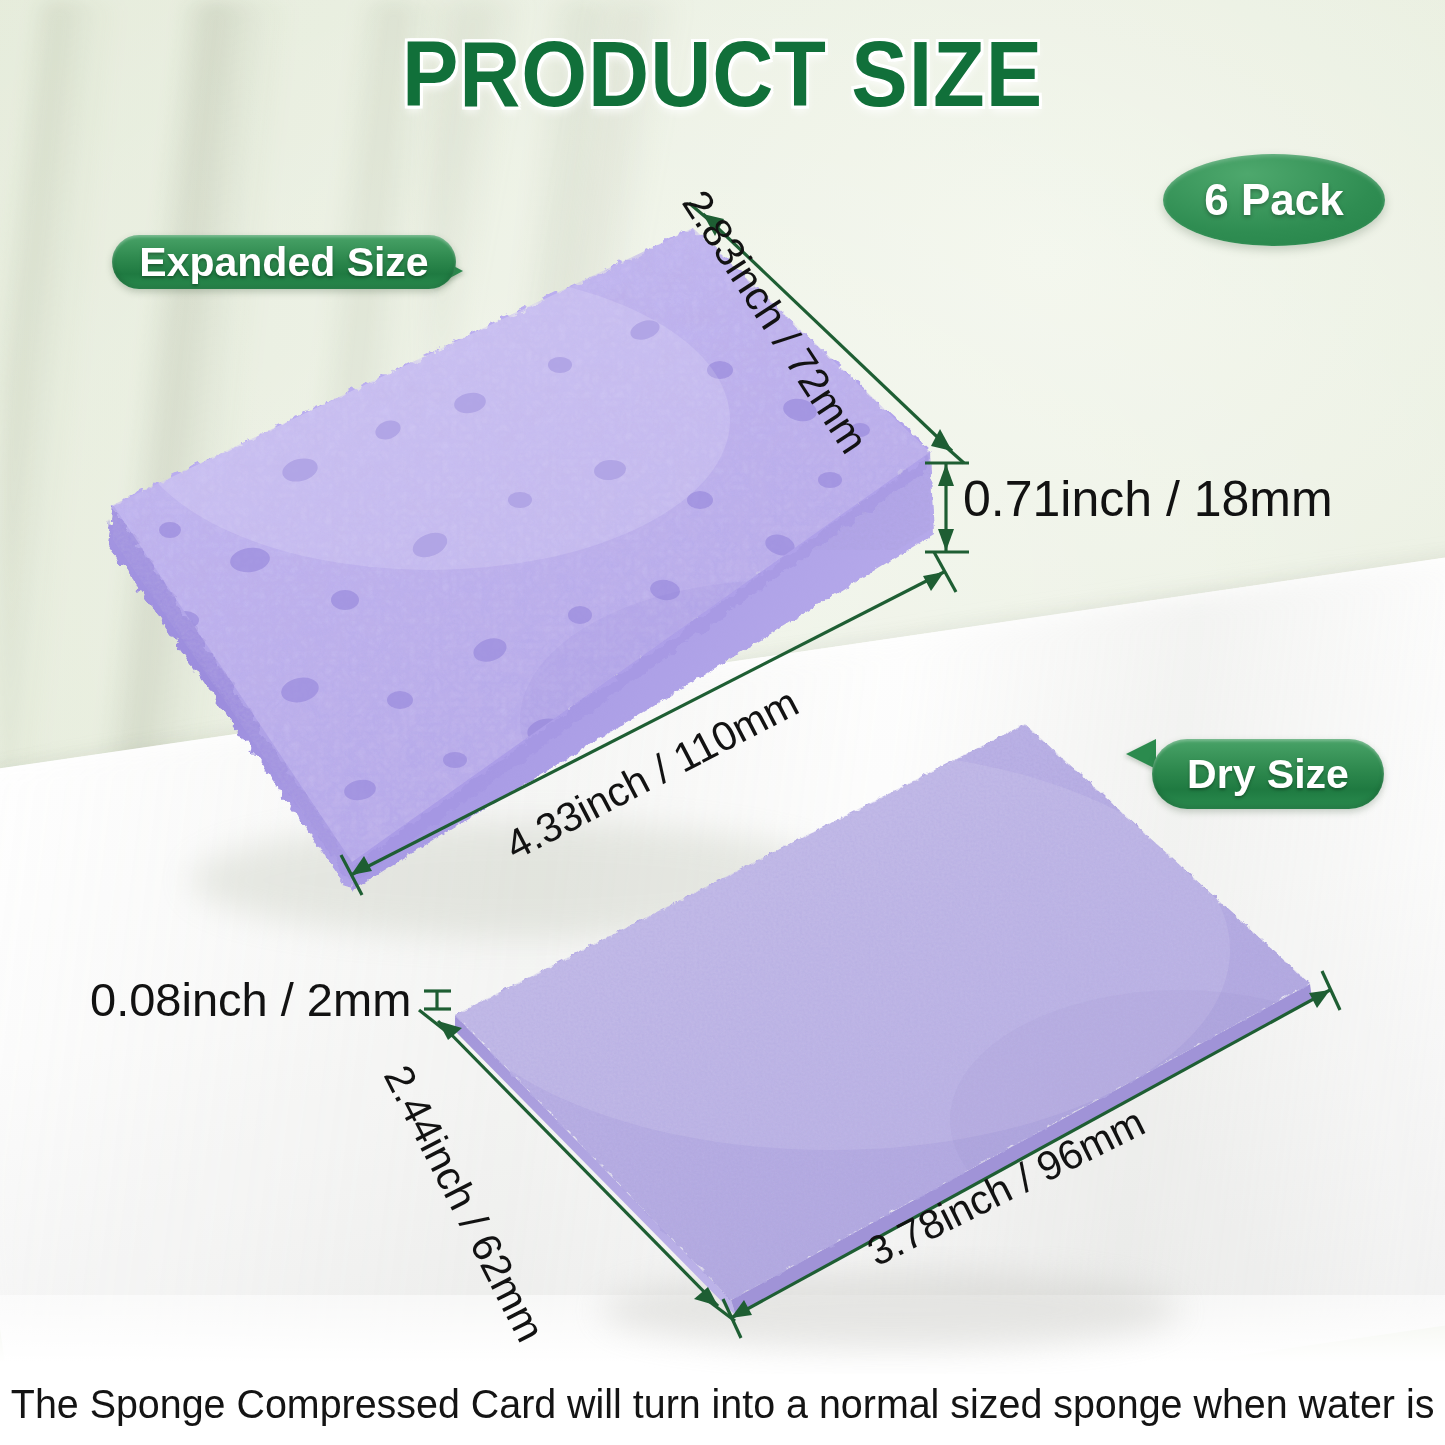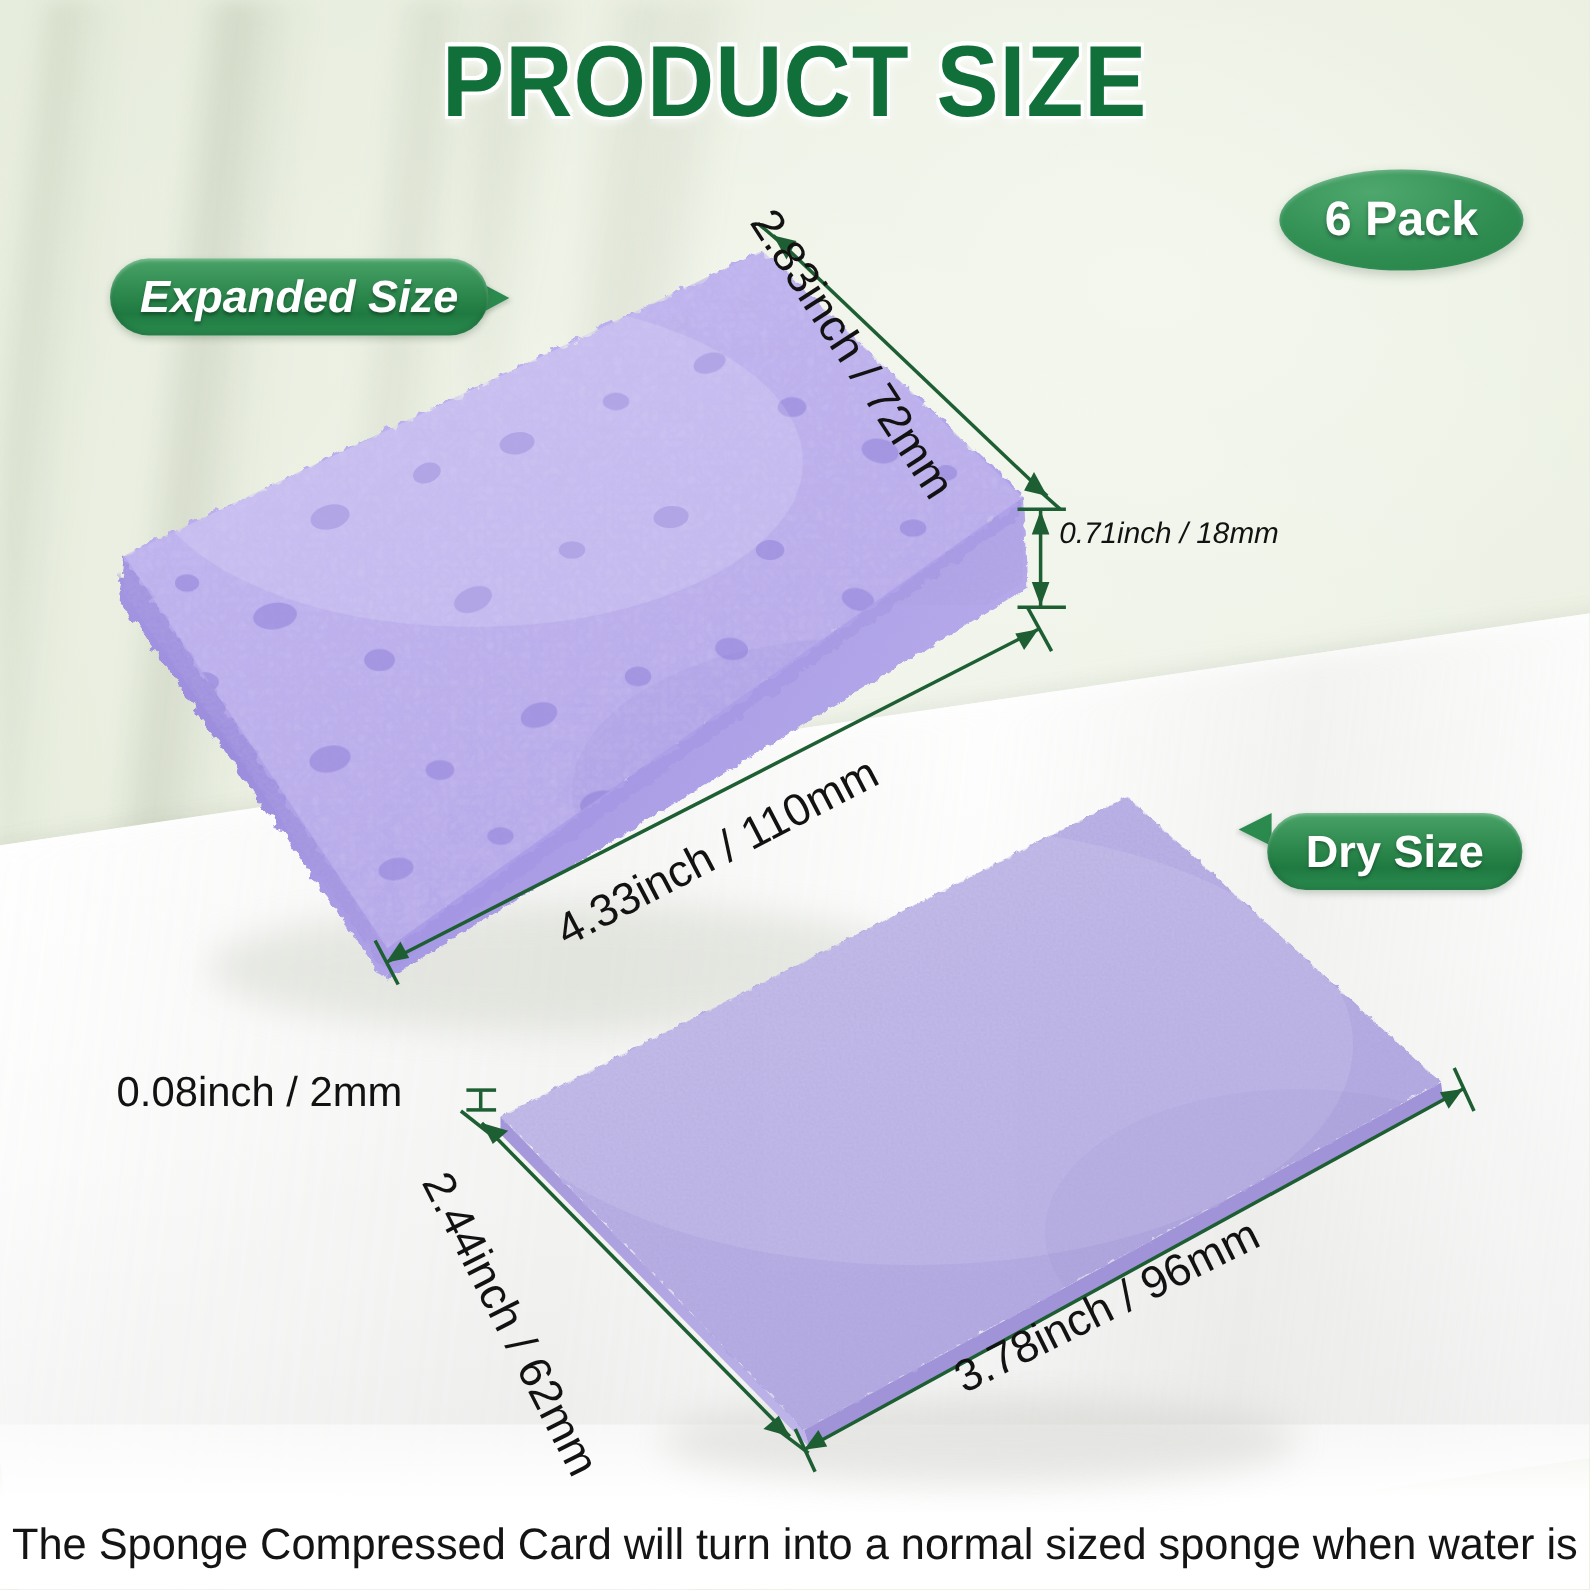--- a/index.html
+++ b/index.html
@@ -83,21 +83,21 @@
   
   .pill{
     position:absolute;display:flex;align-items:center;justify-content:center;
     border-radius:60px;
     background:linear-gradient(180deg,#49a368 0%,#2f8a4f 42%,#1f7a41 72%,#2a8c4f 100%);
     box-shadow:0 3px 7px rgba(60,90,60,.28), inset 0 2px 3px rgba(255,255,255,.30),
                inset 0 -3px 5px rgba(0,0,0,.13);
     color:#ffffff;font-weight:700;
     text-shadow:0 2px 3px rgba(0,0,0,.30);
   }
-  .pill-expanded{left:100px;top:235px;width:344px;height:70px;font-size:41px;font-style:italic;}
+  .pill-expanded{left:112px;top:235px;width:344px;height:54px;font-size:41px;}
   .pill-dry{left:1152px;top:719px;width:232px;height:70px;font-size:41px;margin-top:20px;}
   .pill-tail{
     position:absolute;width:0;height:0;
   }
   .tail-right{
     left:433px;top:255px;
     border-top:16px solid transparent;border-bottom:16px solid transparent;
     border-left:30px solid #2b8b4e;
     filter:drop-shadow(2px 2px 2px rgba(60,90,60,.25));
   }
@@ -116,23 +116,23 @@
     color:#fff;font-size:44px;font-weight:700;
     text-shadow:0 2px 4px rgba(0,0,0,.3);
   }
 
   
   .dim{
     position:absolute;color:#121212;font-size:40px;font-weight:400;
     white-space:nowrap;font-family:"Liberation Sans",sans-serif;
   }
   .dim-283{left:712px;top:182px;transform:rotate(57deg);transform-origin:0 0;font-size:41px;}
-  .dim-071{left:963px;top:470px;font-size:27px;font-style:italic;}
+  .dim-071{left:963px;top:470px;font-size:50px;}
   .dim-433{left:498px;top:828px;transform:rotate(-27.5deg);transform-origin:0 0;font-size:41px;}
-  .dim-008{left:106px;top:972px;font-size:38px;}
+  .dim-008{left:90px;top:972px;font-size:47px;}
   .dim-244{left:416px;top:1058px;transform:rotate(63deg);transform-origin:0 0;font-size:41px;}
   .dim-378{left:860px;top:1234px;transform:rotate(-26.5deg);transform-origin:0 0;font-size:41px;}
 
   
   .caption{
     position:absolute;left:0;right:0;bottom:18px;text-align:center;
     font-size:40px;color:#141414;white-space:nowrap;
     transform:scaleX(.985);
   }
 

